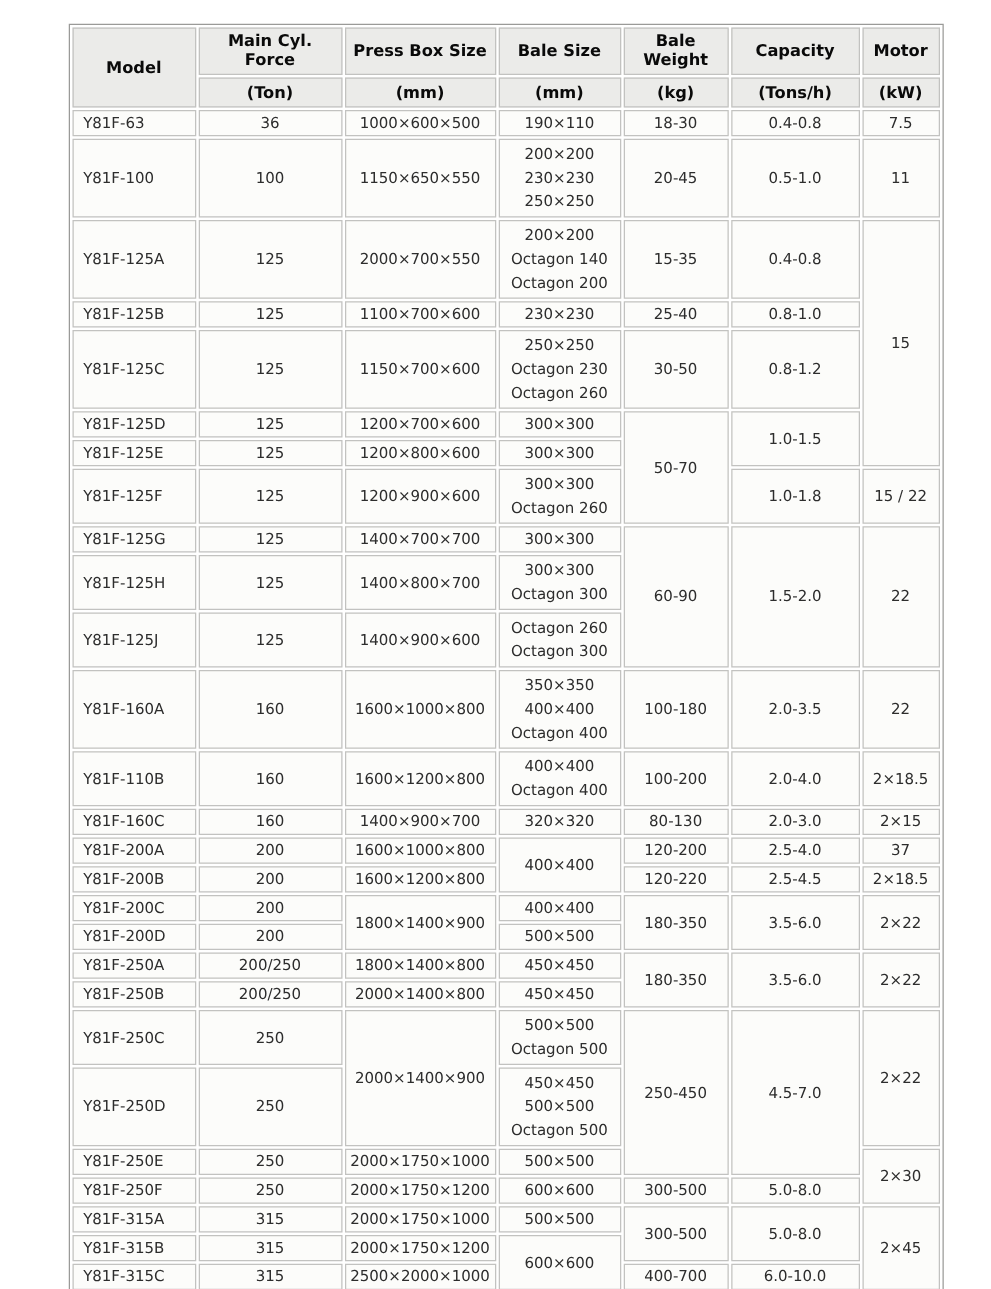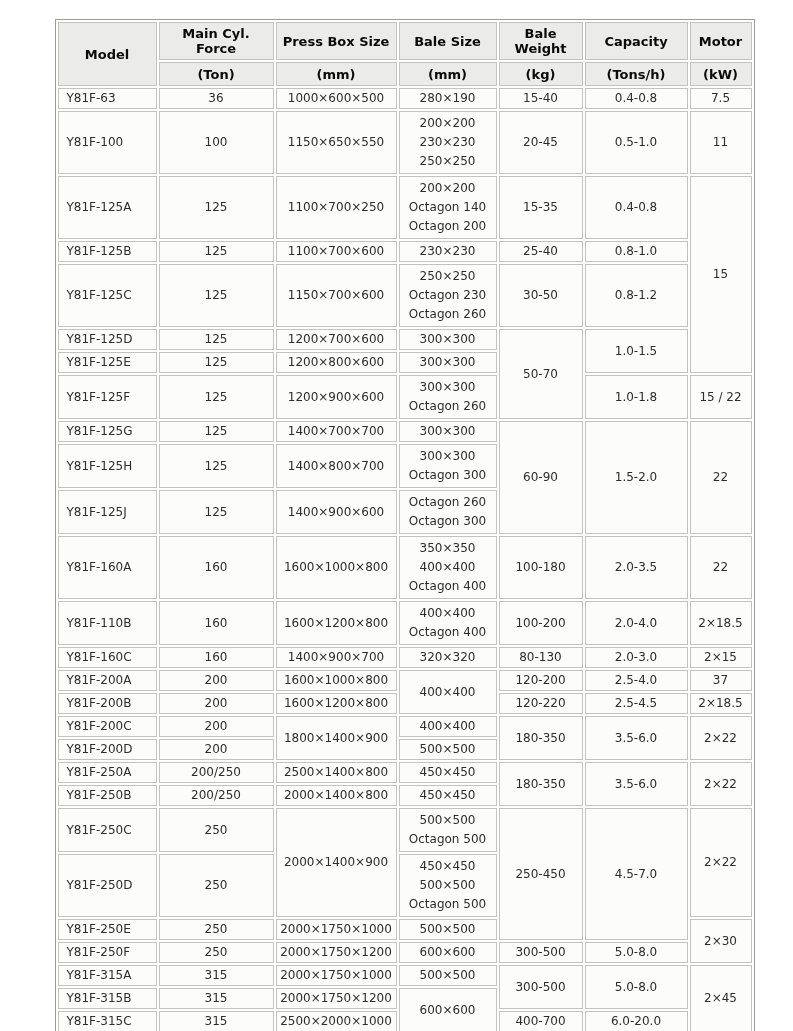--- a/index.html
+++ b/index.html
@@ -90,42 +90,42 @@
           <th>(kg)</th>
           <th>(Tons/h)</th>
           <th>(kW)</th>
         </tr>
       </thead>
       <tbody>
           <tr>
             <td class="model">Y81F-63</td>
             <td>36</td>
             <td>1000×600×500</td>
-            <td>280×190</td>
-            <td>15-40</td>
+            <td>190×110</td>
+            <td>18-30</td>
             <td>0.4-0.8</td>
             <td>7.5</td>
           </tr>
           <tr>
             <td class="model">Y81F-100</td>
             <td>100</td>
             <td>1150×650×550</td>
             <td>
               <div class="line">200×200</div>
               <div class="line">230×230</div>
               <div class="line">250×250</div>
             </td>
             <td>20-45</td>
             <td>0.5-1.0</td>
             <td>11</td>
           </tr>
           <tr>
             <td class="model">Y81F-125A</td>
             <td>125</td>
-            <td>1100×700×250</td>
+            <td>2000×700×550</td>
             <td>
               <div class="line">200×200</div>
               <div class="line">Octagon 140</div>
               <div class="line">Octagon 200</div>
             </td>
             <td>15-35</td>
             <td>0.4-0.8</td>
             <td rowspan="5">15</td>
           </tr>
           <tr>
@@ -261,21 +261,21 @@
             <td rowspan="2">2×22</td>
           </tr>
           <tr>
             <td class="model">Y81F-200D</td>
             <td>200</td>
             <td>500×500</td>
           </tr>
           <tr>
             <td class="model">Y81F-250A</td>
             <td>200/250</td>
-            <td>2500×1400×800</td>
+            <td>1800×1400×800</td>
             <td>450×450</td>
             <td rowspan="2">180-350</td>
             <td rowspan="2">3.5-6.0</td>
             <td rowspan="2">2×22</td>
           </tr>
           <tr>
             <td class="model">Y81F-250B</td>
             <td>200/250</td>
             <td>2000×1400×800</td>
             <td>450×450</td>
@@ -329,18 +329,18 @@
             <td class="model">Y81F-315B</td>
             <td>315</td>
             <td>2000×1750×1200</td>
             <td rowspan="2">600×600</td>
           </tr>
           <tr>
             <td class="model">Y81F-315C</td>
             <td>315</td>
             <td>2500×2000×1000</td>
             <td>400-700</td>
-            <td>6.0-20.0</td>
+            <td>6.0-10.0</td>
           </tr>
         </tbody>
     </table>
   </div>
 </div>
 
 </body></html>

